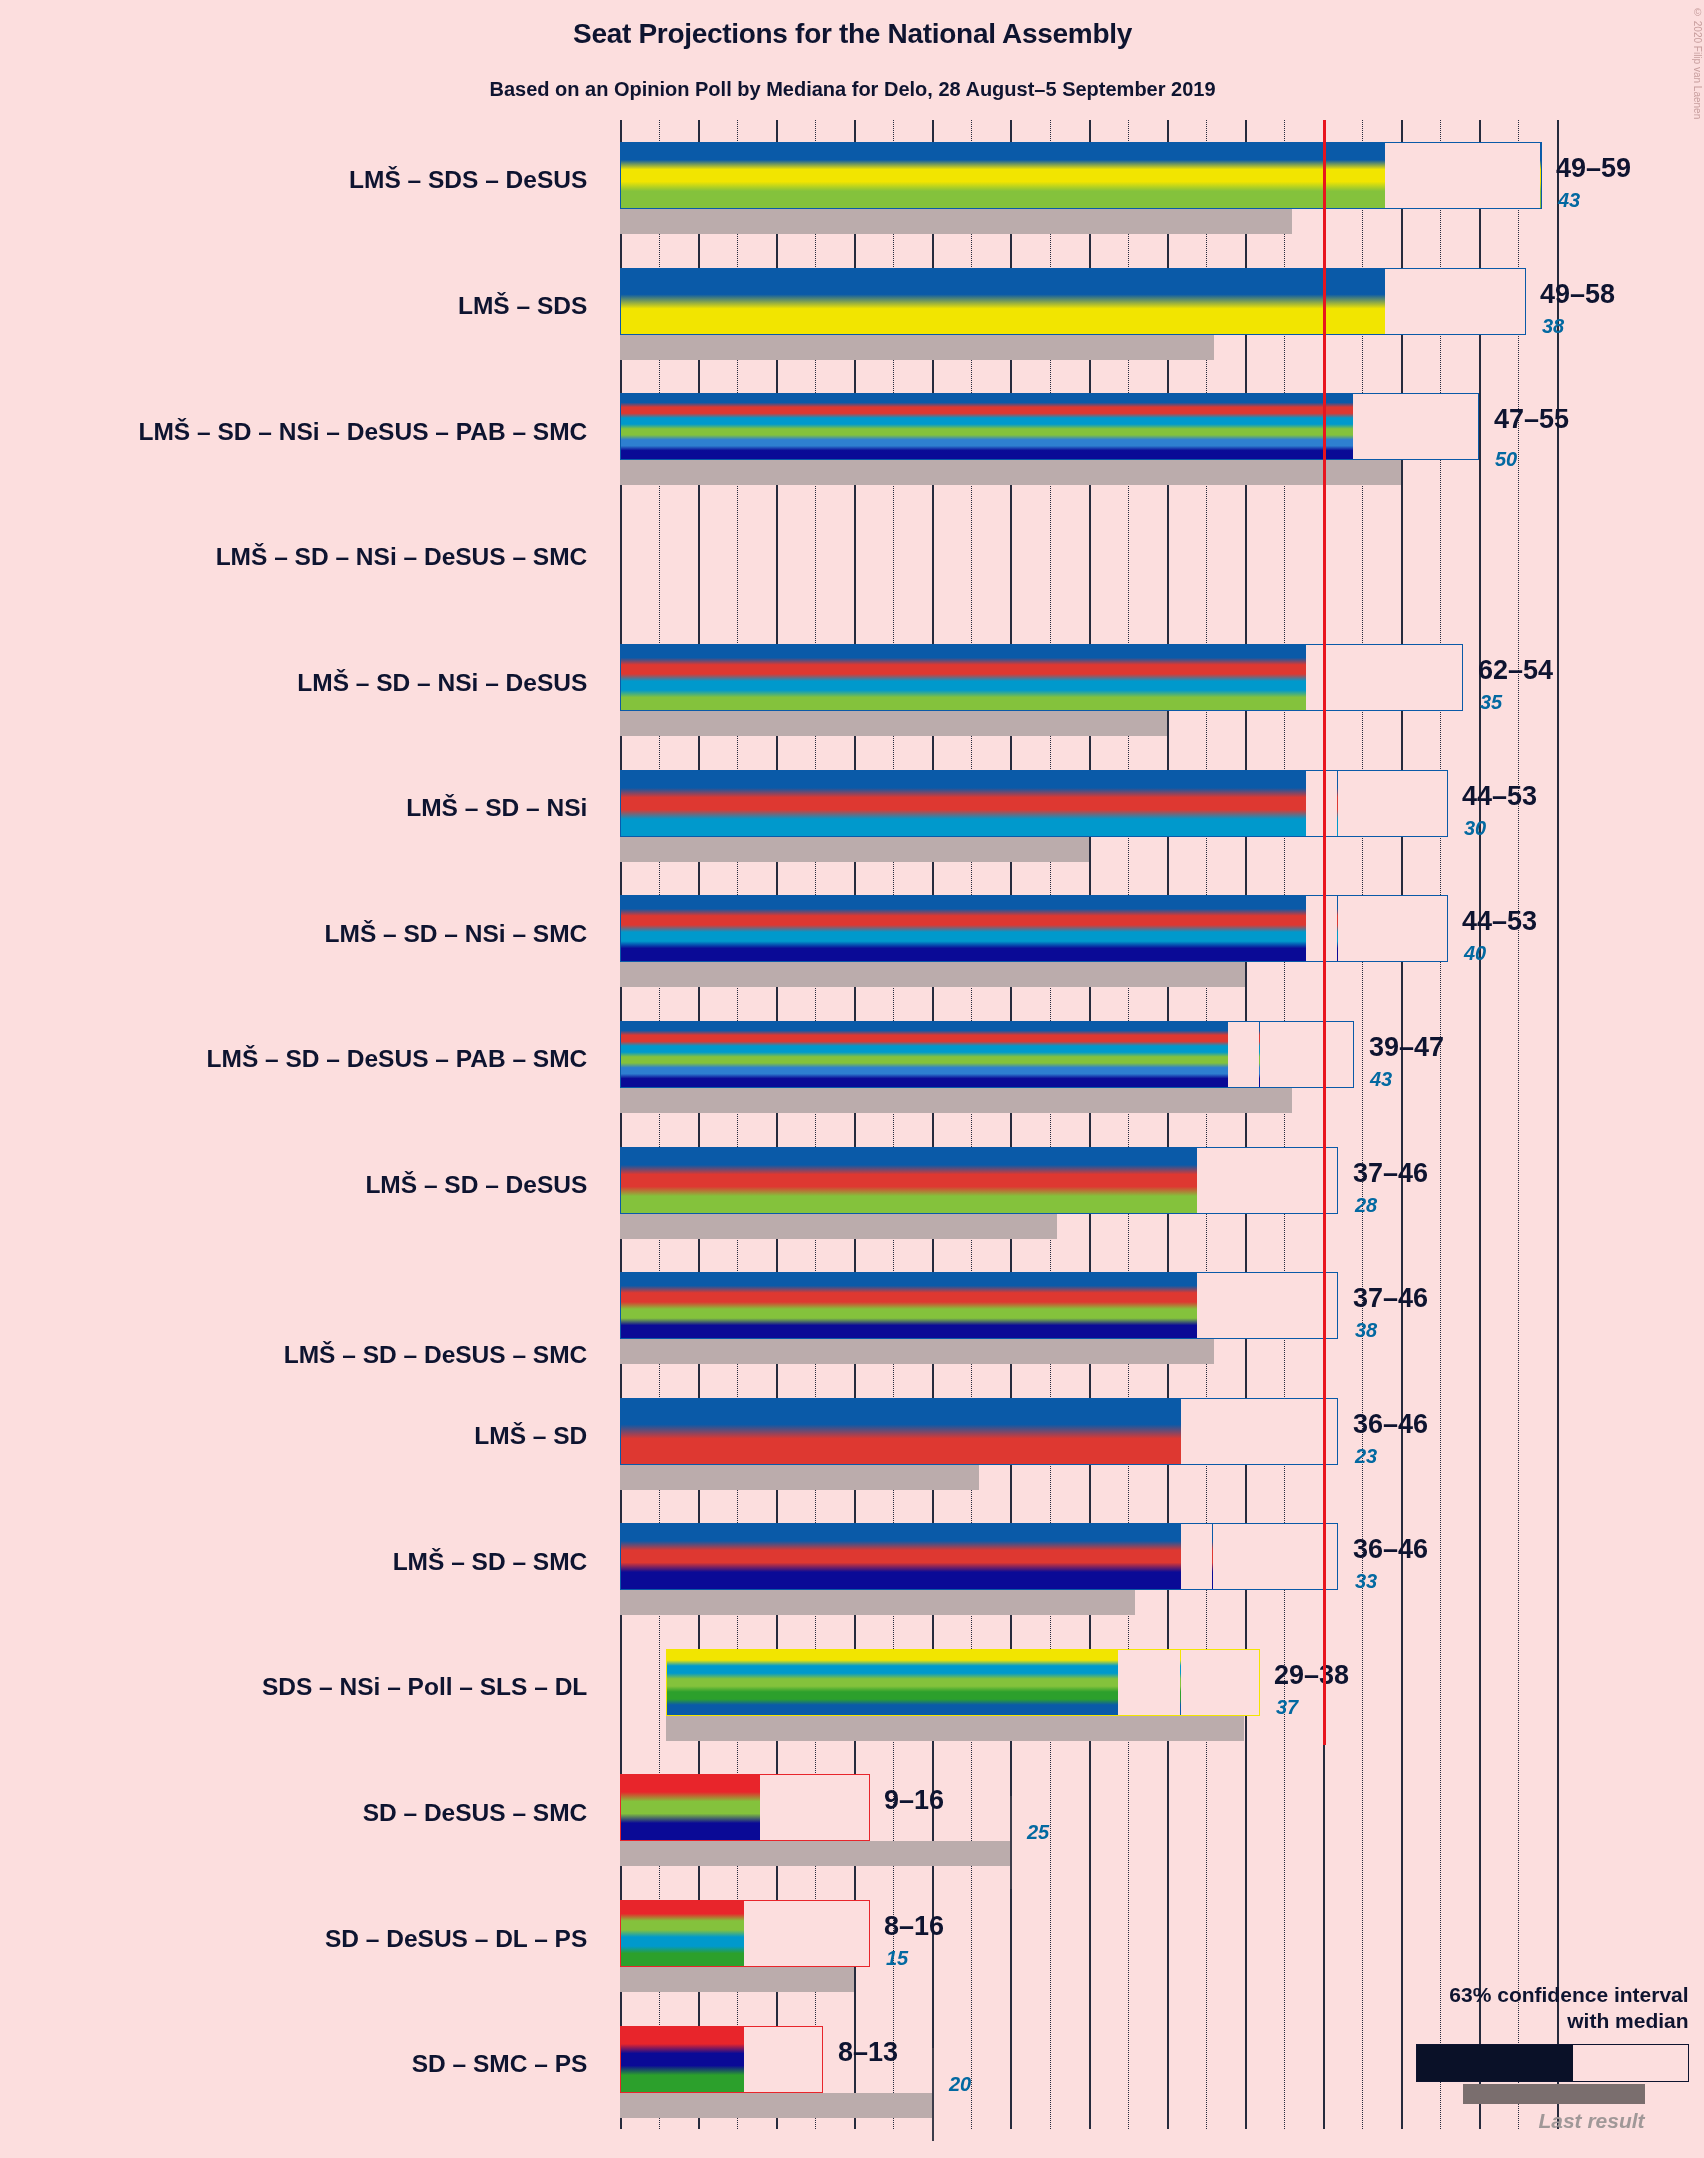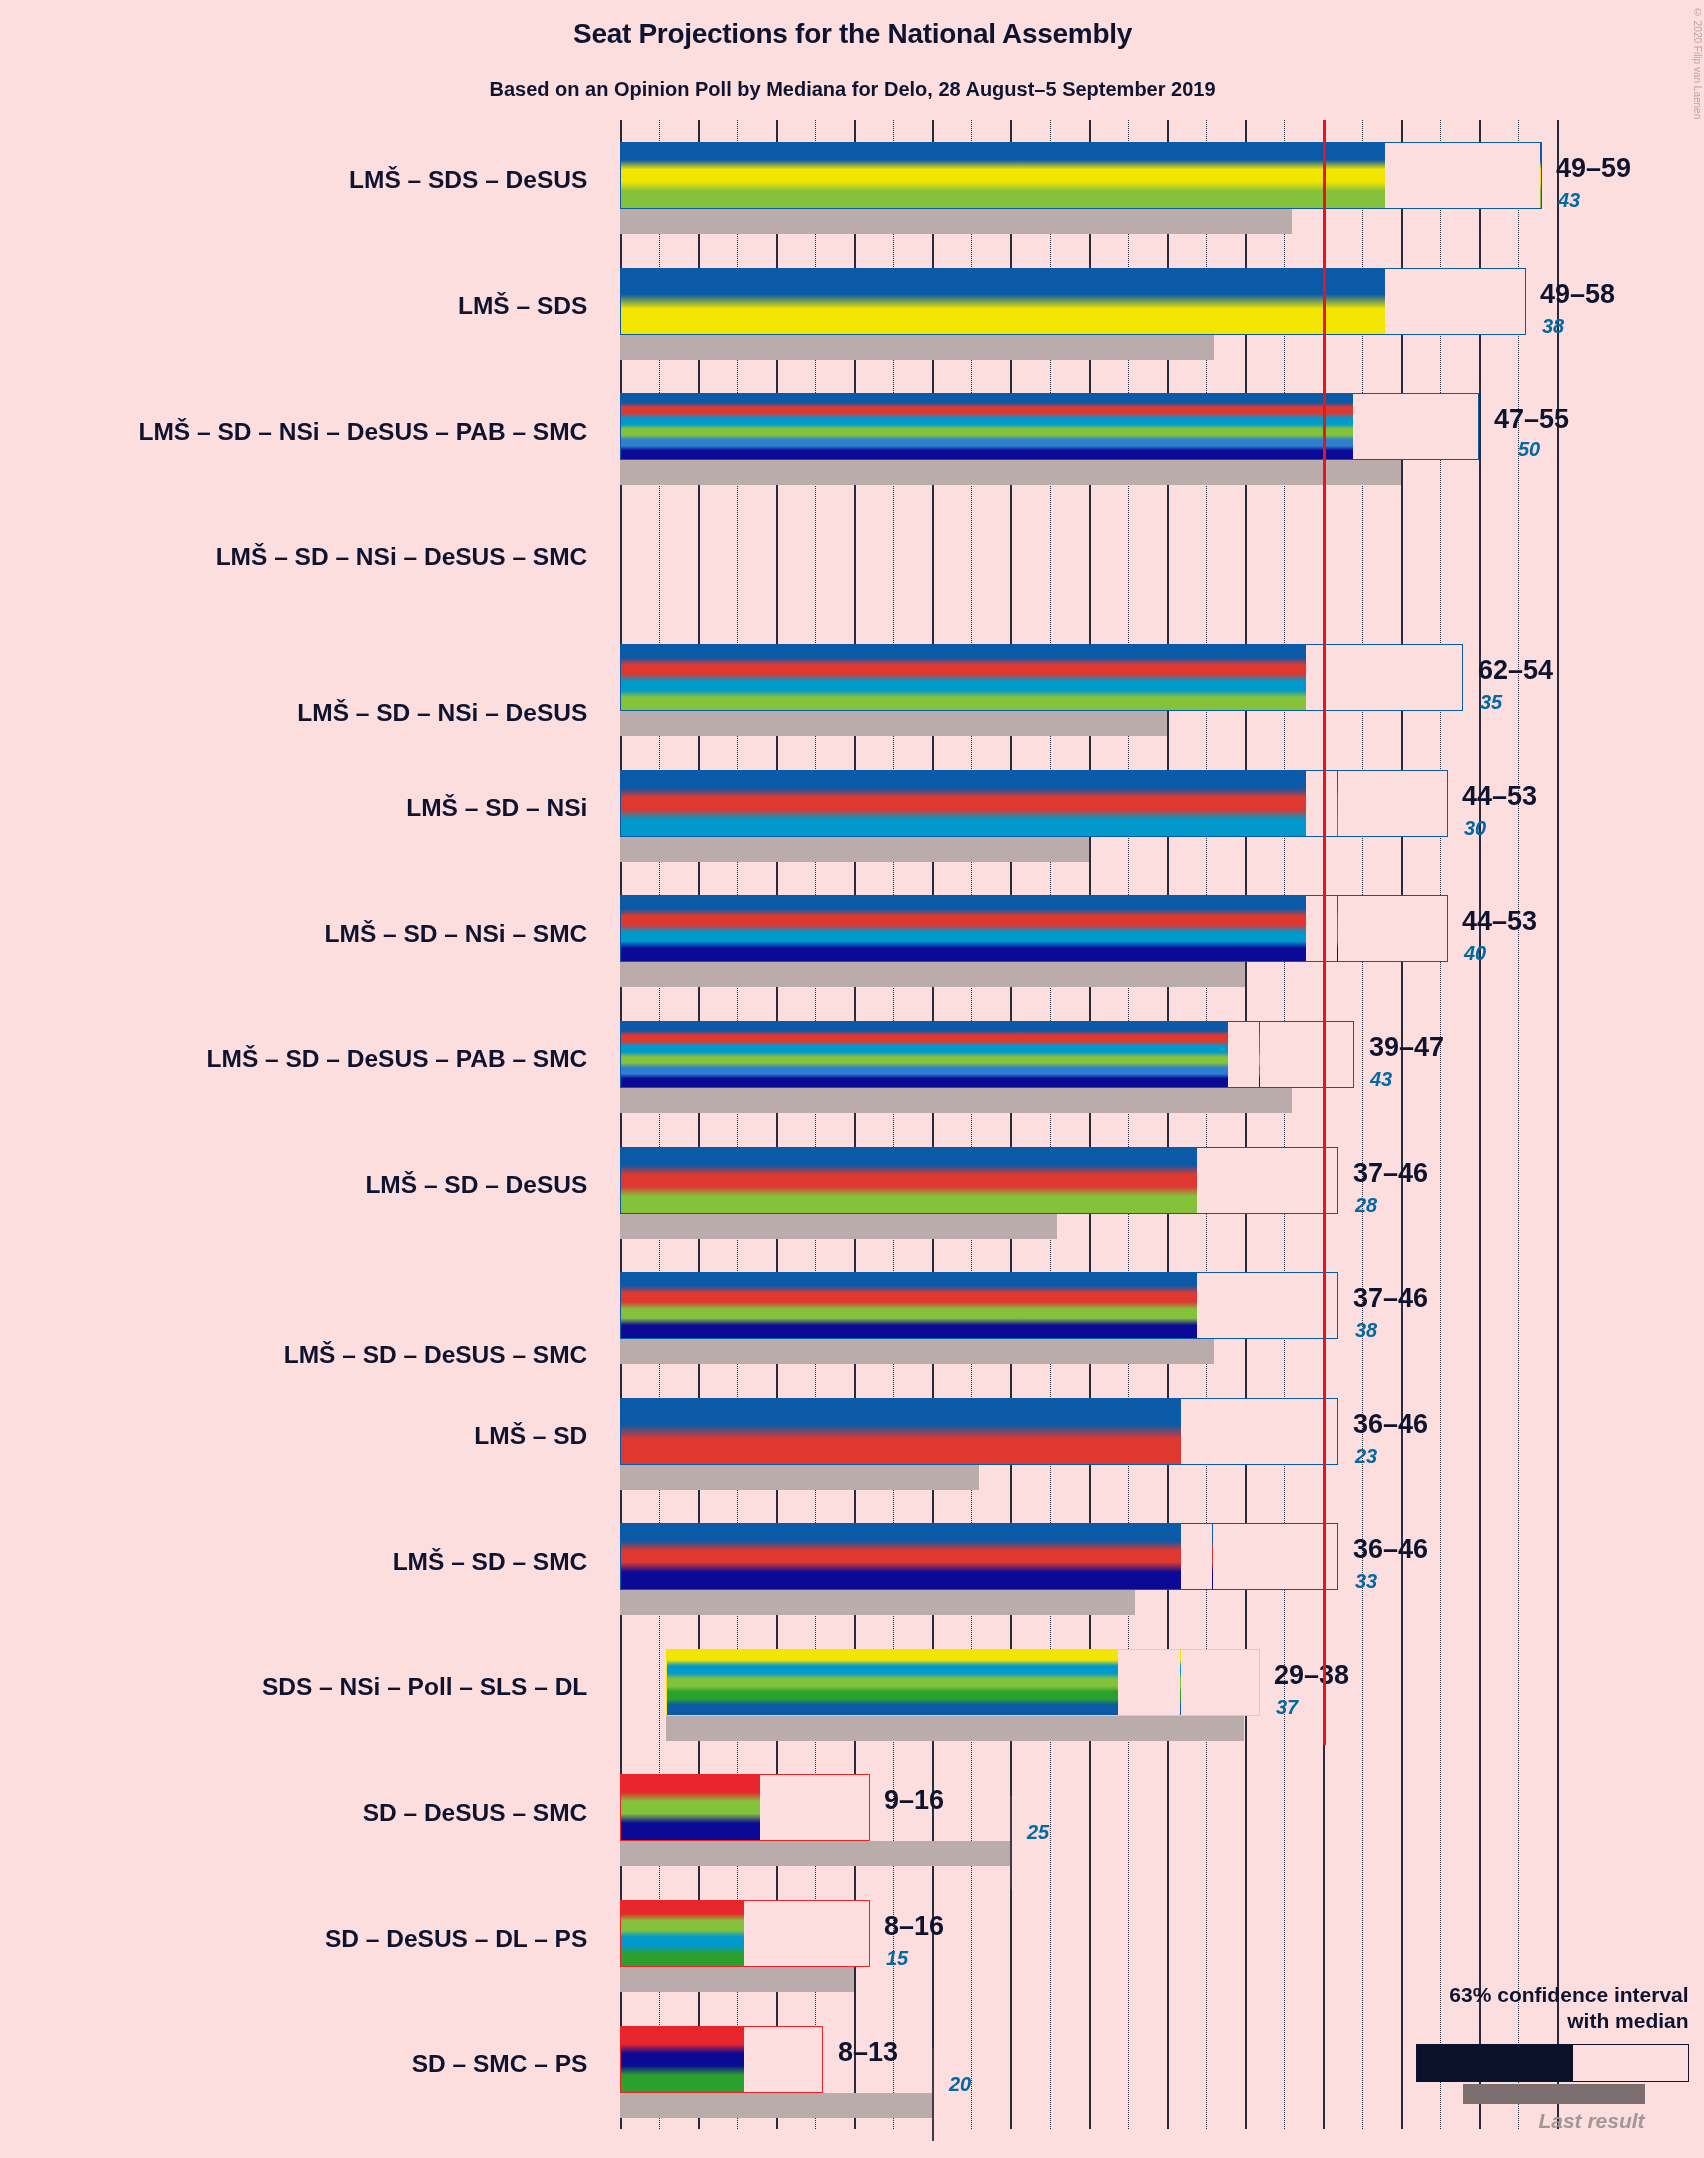--- a/index.html
+++ b/index.html
@@ -130,21 +130,21 @@
 
   <div class="title">Seat Projections for the National Assembly</div>
   <div class="subtitle">Based on an Opinion Poll by Mediana for Delo, 28 August–5 September 2019</div>
   <div class="copyright">© 2020 Filip van Laenen</div>
 
   <div class="labels" id="labels">
       <div class="rowlabel" style="top: 46px; padding-right: 12.7px;">LMŠ – SDS – DeSUS</div>
       <div class="rowlabel" style="top: 172px; padding-right: 12.7px;">LMŠ – SDS</div>
       <div class="rowlabel" style="top: 298px; padding-right: 12.7px;">LMŠ – SD – NSi – DeSUS – PAB – SMC</div>
       <div class="rowlabel" style="top: 423px; padding-right: 12.7px;">LMŠ – SD – NSi – DeSUS – SMC</div>
-      <div class="rowlabel" style="top: 579px; padding-right: 12.7px;">LMŠ – SD – NSi – DeSUS</div>
+      <div class="rowlabel" style="top: 549px; padding-right: 12.7px;">LMŠ – SD – NSi – DeSUS</div>
       <div class="rowlabel" style="top: 674px; padding-right: 12.7px;">LMŠ – SD – NSi</div>
       <div class="rowlabel" style="top: 800px; padding-right: 12.7px;">LMŠ – SD – NSi – SMC</div>
       <div class="rowlabel" style="top: 925px; padding-right: 12.7px;">LMŠ – SD – DeSUS – PAB – SMC</div>
       <div class="rowlabel" style="top: 1051px; padding-right: 12.7px;">LMŠ – SD – DeSUS</div>
       <div class="rowlabel" style="top: 1177px; padding-right: 12.7px; margin-top: 44px;">LMŠ – SD – DeSUS – SMC</div>
       <div class="rowlabel" style="top: 1302px; padding-right: 12.7px;">LMŠ – SD</div>
       <div class="rowlabel" style="top: 1428px; padding-right: 12.7px;">LMŠ – SD – SMC</div>
       <div class="rowlabel" style="top: 1553px; padding-right: 12.7px;">SDS – NSi – Poll – SLS – DL</div>
       <div class="rowlabel" style="top: 1679px; padding-right: 12.7px;">SD – DeSUS – SMC</div>
       <div class="rowlabel" style="top: 1805px; padding-right: 12.7px;">SD – DeSUS – DL – PS</div>
@@ -198,21 +198,21 @@
         <div class="lasttext" style="left: 922px; top: 69px;">38</div>
       </div>
       <div class="row" style="top: 251px; height: 126px; width: 955px;">
         <div class="lastbar" style="left: 0px; width: 781px; top: 89px;"></div>
         <div class="bar" style="left: 0px; width: 859px; top: 22px; border-color: rgb(10, 90, 168);">
           <div class="bar-fill" style="background: linear-gradient(rgb(10, 90, 168) 3.67%, rgb(10, 90, 168) 13%, rgb(222, 56, 49) 20.33%, rgb(222, 56, 49) 29.67%, rgb(0, 153, 204) 37%, rgb(0, 153, 204) 46.33%, rgb(132, 194, 60) 53.67%, rgb(132, 194, 60) 63%, rgb(46, 127, 208) 70.33%, rgb(46, 127, 208) 79.67%, rgb(10, 10, 150) 87%, rgb(10, 10, 150) 96.33%);"></div>
           <div class="seg-cross" style="left: 732px; width: 47px; background-image: repeating-linear-gradient(45deg, transparent 0px, transparent 4.5px, rgb(252, 222, 222) 4.5px, rgb(252, 222, 222) 10px), repeating-linear-gradient(-45deg, transparent 0px, transparent 4.5px, rgb(252, 222, 222) 4.5px, rgb(252, 222, 222) 10px);"></div>
           <div class="seg-diag" style="left: 779px; width: 78px; background-image: repeating-linear-gradient(-45deg, transparent 0px, transparent 7.3px, rgb(252, 222, 222) 7.3px, rgb(252, 222, 222) 16.4px);"></div>
         </div>
         <div class="valtext" style="left: 874px; top: 33px;">47–55</div>
-        <div class="lasttext" style="left: 875px; top: 67px; margin-left: 23px;">50</div>
+        <div class="lasttext" style="left: 875px; top: 77px;">50</div>
       </div>
       <div class="row" style="top: 502px; height: 126px; width: 955px;">
         <div class="lastbar" style="left: 0px; width: 547px; top: 89px;"></div>
         <div class="bar" style="left: 0px; width: 843px; top: 22px; border-color: rgb(10, 90, 168);">
           <div class="bar-fill" style="background: linear-gradient(rgb(10, 90, 168) 5.5%, rgb(10, 90, 168) 19.5%, rgb(222, 56, 49) 30.5%, rgb(222, 56, 49) 44.5%, rgb(0, 153, 204) 55.5%, rgb(0, 153, 204) 69.5%, rgb(132, 194, 60) 80.5%, rgb(132, 194, 60) 94.5%);"></div>
           <div class="seg-cross" style="left: 685px; width: 47px; background-image: repeating-linear-gradient(45deg, transparent 0px, transparent 4.5px, rgb(252, 222, 222) 4.5px, rgb(252, 222, 222) 10px), repeating-linear-gradient(-45deg, transparent 0px, transparent 4.5px, rgb(252, 222, 222) 4.5px, rgb(252, 222, 222) 10px);"></div>
           <div class="seg-diag" style="left: 732px; width: 109px; background-image: repeating-linear-gradient(-45deg, transparent 0px, transparent 7.3px, rgb(252, 222, 222) 7.3px, rgb(252, 222, 222) 16.4px);"></div>
         </div>
         <div class="valtext" style="left: 858px; top: 33px;">62–54</div>
         <div class="lasttext" style="left: 860px; top: 69px;">35</div>

